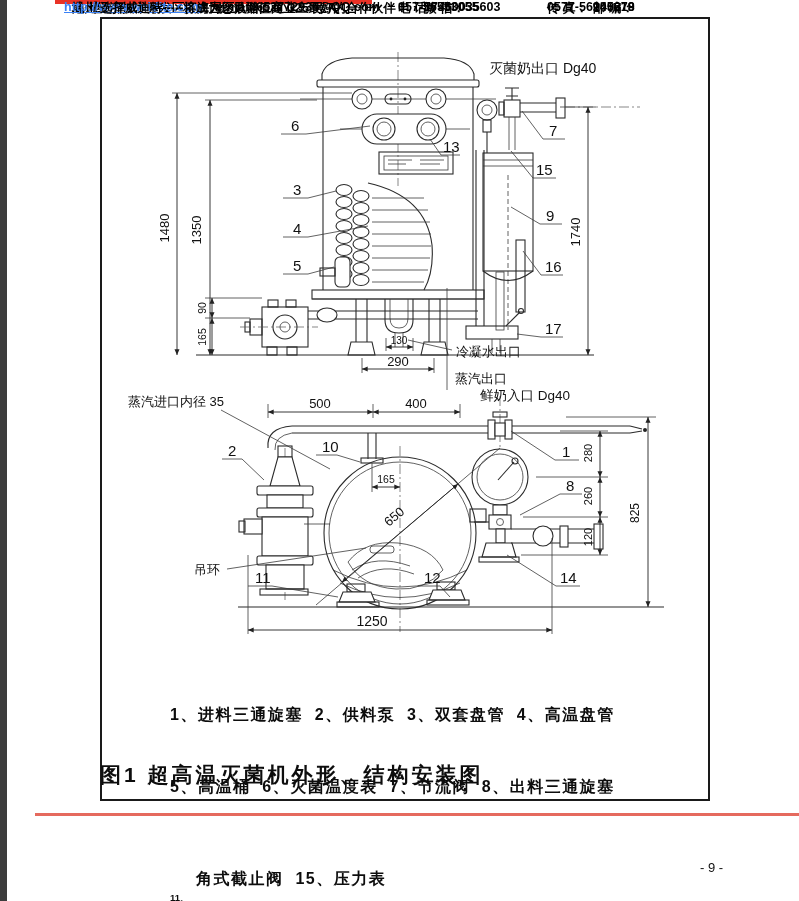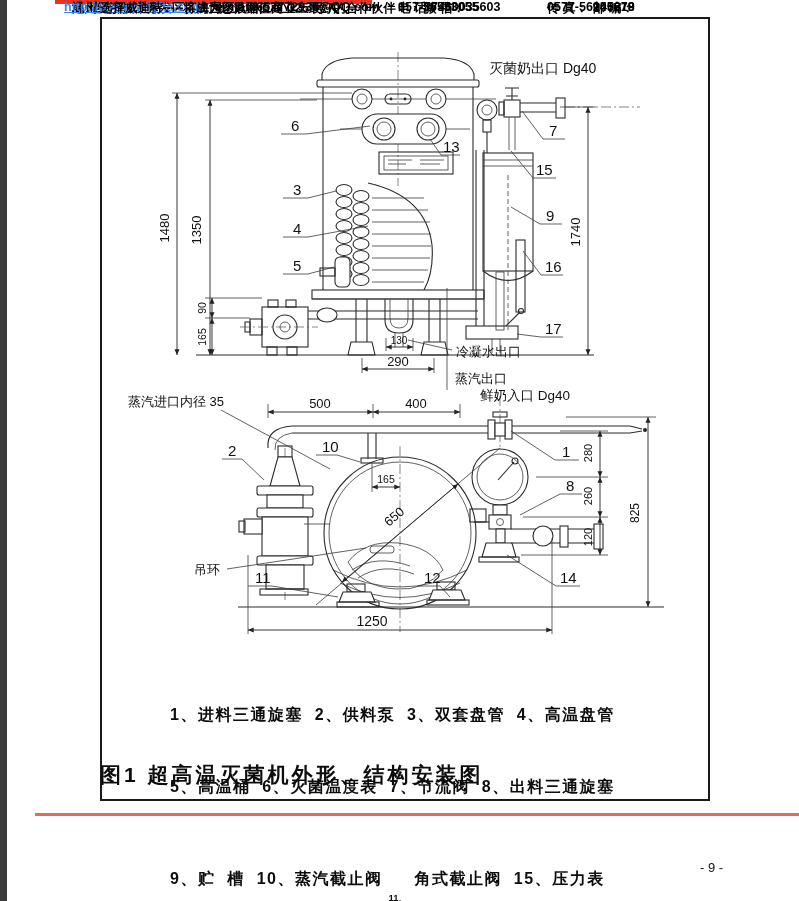--- a/index.html
+++ b/index.html
@@ -317,21 +317,21 @@
       <text x="128" y="406" font-size="13">蒸汽进口内径 35</text>
       <text x="480" y="400" font-size="13.5">鲜奶入口 Dg40</text>
       <path class="thin" d="M227,569 L366,548"></path>
       <text x="194" y="574" font-size="13">吊环</text>
     </g>
   </svg>
 
   <div class="legend">
     <div class="row">1、进料三通旋塞  2、供料泵  3、双套盘管  4、高温盘管</div>
     <div class="row">5、高温桶  6、灭菌温度表  7、节流阀  8、出料三通旋塞</div>
-    <div class="row"><span>9、贮  槽  10、蒸汽截止阀 </span><span class="stack"><span>11、</span><span>12、</span></span><span> 角式截止阀  15、压力表</span></div>
+    <div class="row"><span class="stack"><span>11、</span><span>12、</span></span><span> 角式截止阀  15、压力表</span></div>
     
   </div>
 
   <div class="fig-caption">图1  超高温灭菌机外形、结构安装图</div>
 
   <div class="red-bottom"></div>
 
   <div class="footer">
     <div class="f-line1">
       <span style="left:72px"><span>地 址：</span><span>温州经济技术开发区滨海园区八路二道 325 号 A</span></span>

